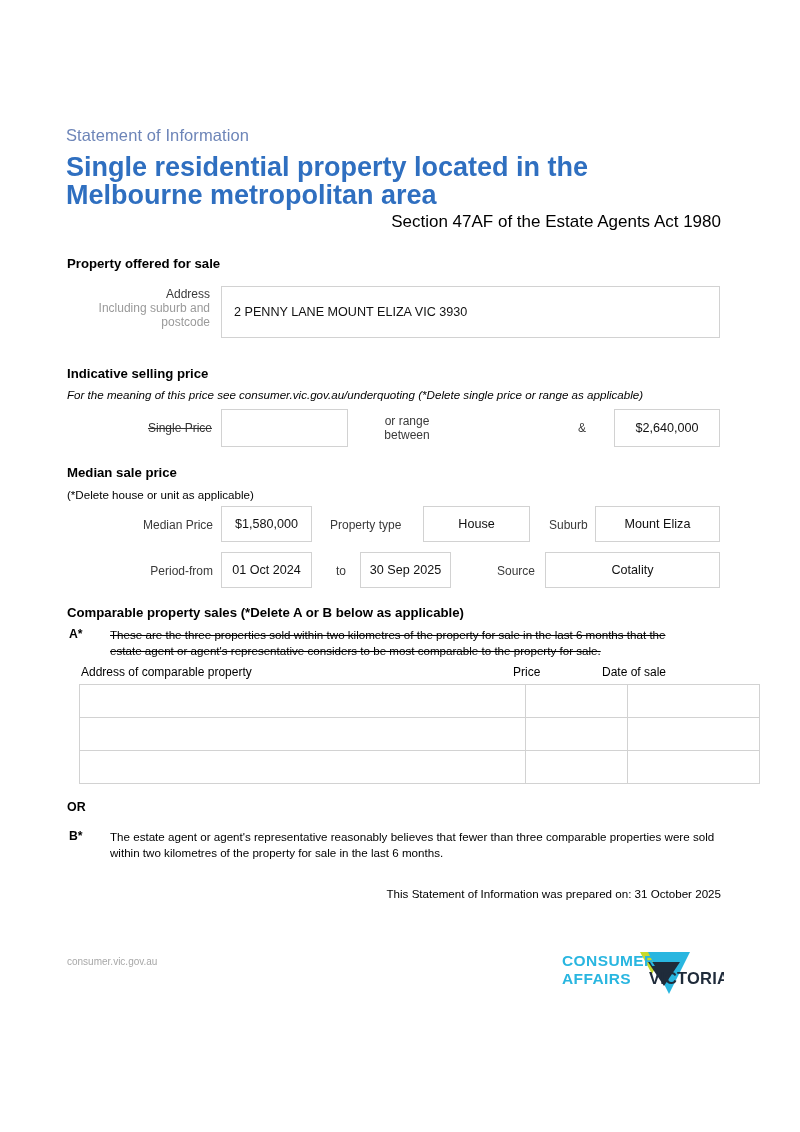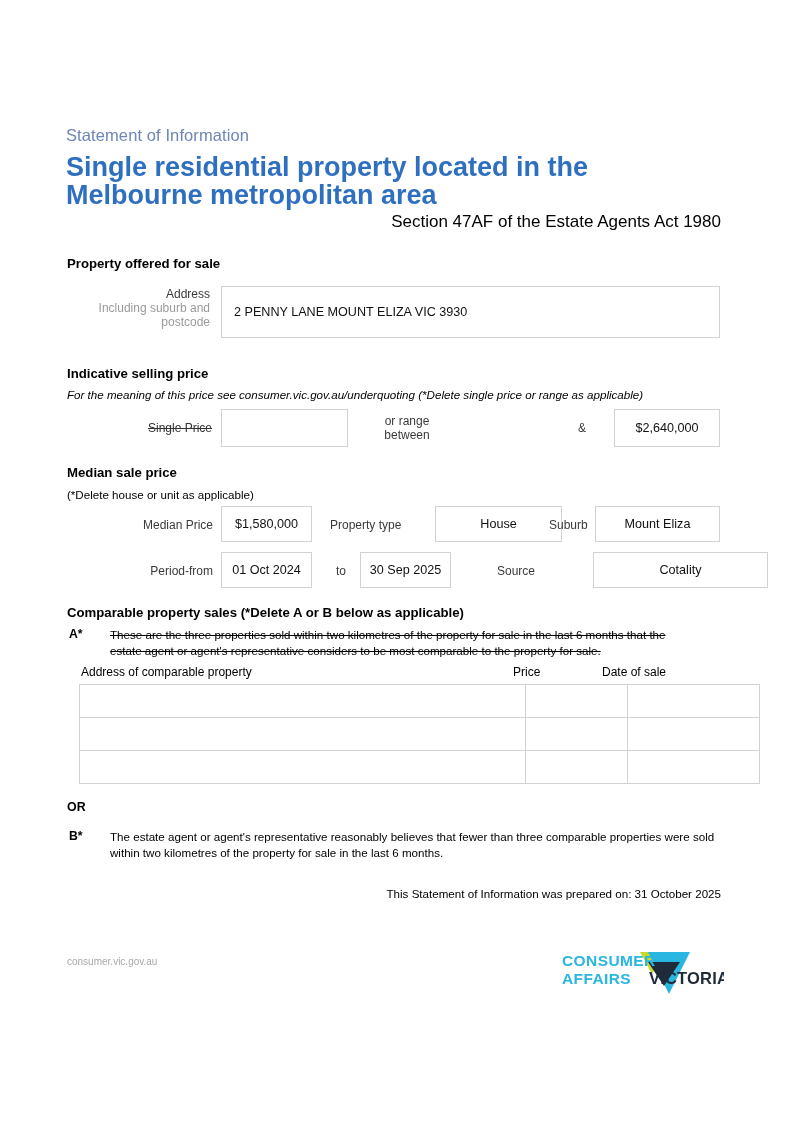--- a/index.html
+++ b/index.html
@@ -191,33 +191,33 @@
 
   <div class="box center" style="left:614px; top:409px; width:106px; height:38px;">$2,640,000</div>
 
   <div class="sec-head" style="left:67px; top:465px;">Median sale price</div>
   <div class="sec-sub" style="left:67px; top:488px;">(*Delete house or unit as applicable)</div>
 
   <div class="fl" style="left:118px; top:518px; width:95px;">Median Price</div>
   <div class="box center" style="left:221px; top:506px; width:91px; height:36px;">$1,580,000</div>
 
   <div class="fl left" style="left:330px; top:518px; width:100px;">Property type</div>
-  <div class="box center" style="left:423px; top:506px; width:127px; height:36px;margin-left:12px;">House</div>
+  <div class="box center" style="left:423px; top:506px; width:107px; height:36px;">House</div>
 
   <div class="fl left" style="left:549px; top:518px; width:60px;">Suburb</div>
   <div class="box center" style="left:595px; top:506px; width:125px; height:36px;">Mount Eliza</div>
 
   <div class="fl" style="left:118px; top:564px; width:95px;">Period-from</div>
   <div class="box center" style="left:221px; top:552px; width:91px; height:36px;">01 Oct 2024</div>
 
   <div class="fl center" style="left:326px; top:564px; width:30px;">to</div>
   <div class="box center" style="left:360px; top:552px; width:91px; height:36px;">30 Sep 2025</div>
 
   <div class="fl left" style="left:497px; top:564px; width:60px;">Source</div>
-  <div class="box center" style="left:545px; top:552px; width:175px; height:36px;margin-left:48px;">Cotality</div>
+  <div class="box center" style="left:545px; top:552px; width:175px; height:36px;">Cotality</div>
 
   <div class="sec-head" style="left:67px; top:605px;">Comparable property sales (*Delete A or B below as applicable)</div>
 
   <div class="marker" style="left:69px; top:627px;">A*</div>
   <div class="para struck" style="left:110px; top:627px; width:580px;">These are the three properties sold within two kilometres of the property for sale in the last 6 months that the estate agent or agent's representative considers to be most comparable to the property for sale.</div>
 
   <div class="th-label" style="left:81px; top:665px;">Address of comparable property</div>
   <div class="th-label" style="left:513px; top:665px;">Price</div>
   <div class="th-label" style="left:602px; top:665px;">Date of sale</div>
 

